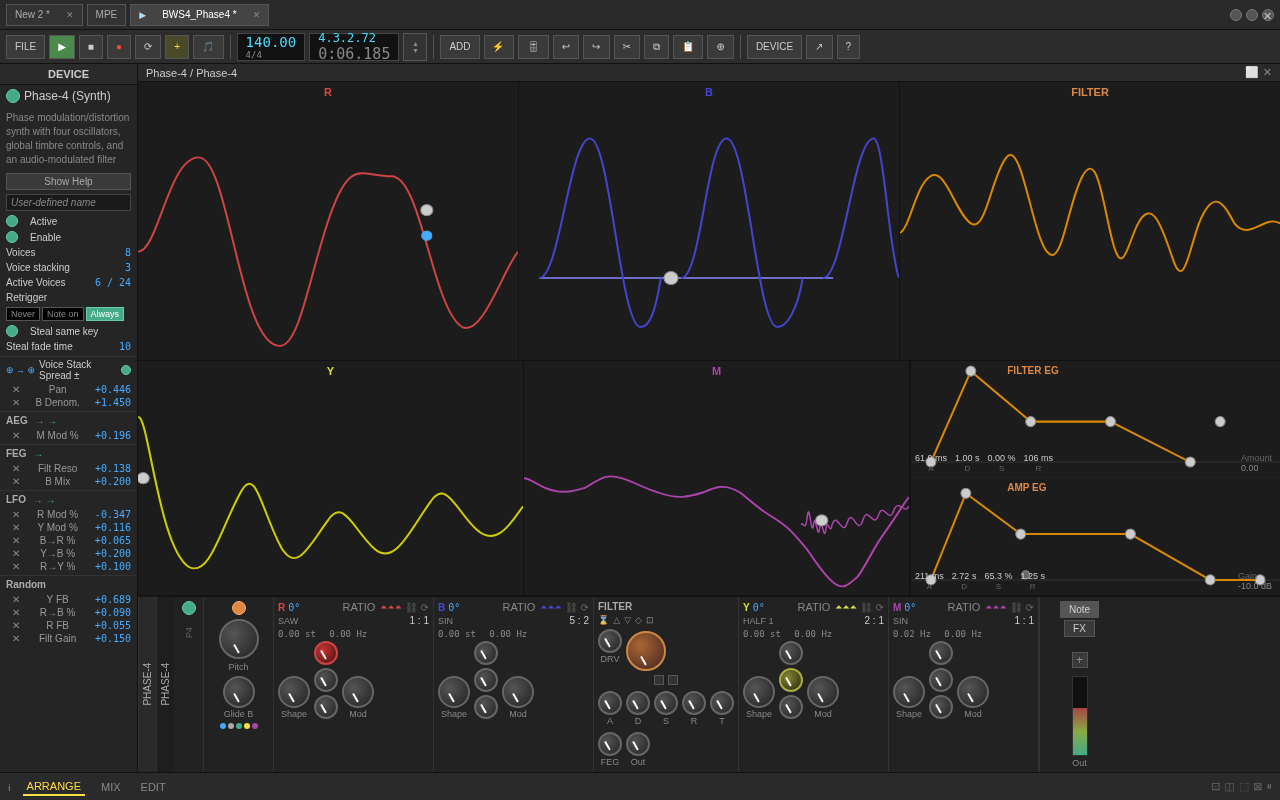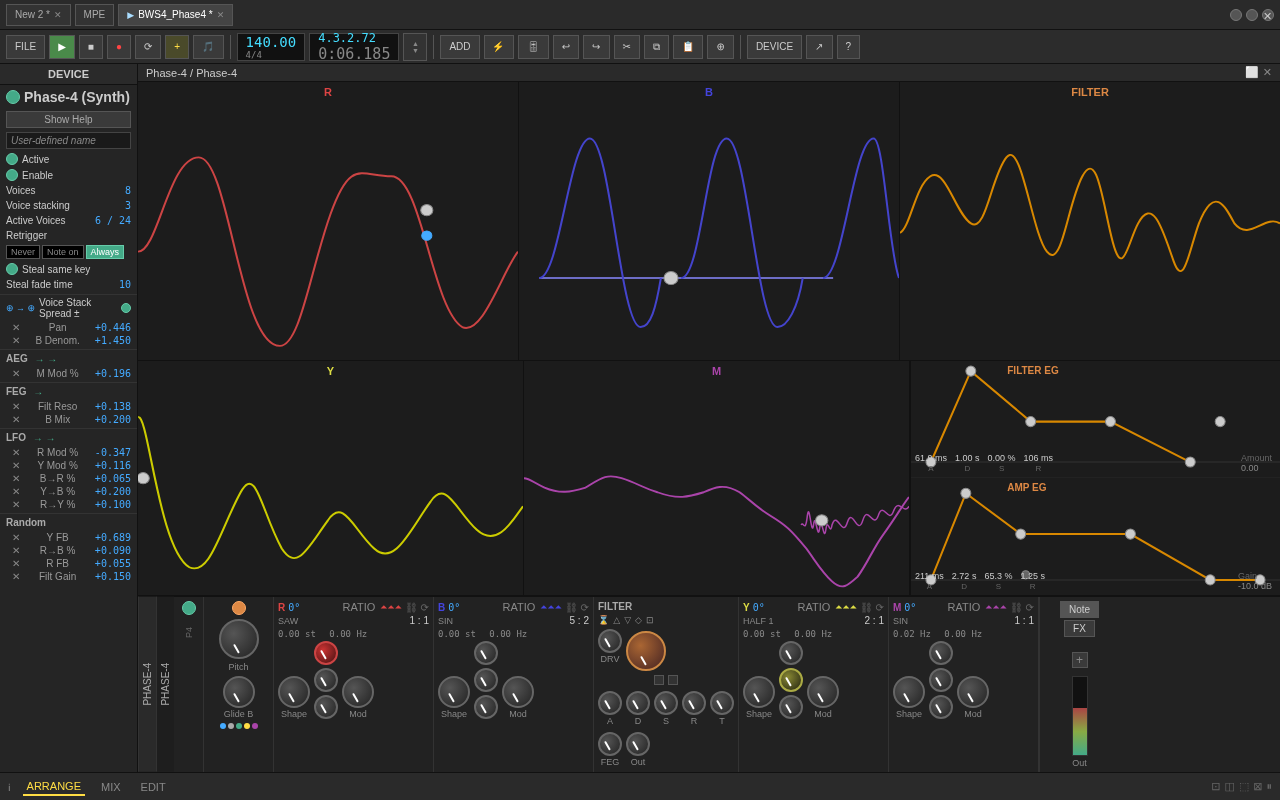--- a/index.html
+++ b/index.html
@@ -25,21 +25,21 @@
     }
     .tab {
       background: #333;
       border: 1px solid #555;
       color: #aaa;
       padding: 2px 8px;
       font-size: 10px;
       cursor: pointer;
       display: flex;
       align-items: center;
-      gap: 4px;
+      gap: 16px;
       height: 22px;
     }
     .tab.active { background: #444; color: #fff; }
     .tab-close { color: #888; font-size: 9px; cursor: pointer; }
 
     
     .toolbar {
       display: flex;
       align-items: center;
       background: #2c2c2c;
@@ -117,21 +117,21 @@
       background: #1a1a1a;
       border: 1px solid #444;
       color: #888;
       font-size: 10px;
       font-style: italic;
     }
     .checkbox-row {
       display: flex;
       align-items: center;
       padding: 2px 6px;
-      gap: 4px;
+      gap: 12px;
       font-size: 10px;
       color: #ccc;
     }
     .check-circle {
       width: 12px;
       height: 12px;
       border-radius: 50%;
       background: #4a8;
       border: 1px solid #6ca;
       flex-shrink: 0;
@@ -475,22 +475,23 @@
   <button class="toolbar-btn">↗</button>
   <button class="toolbar-btn">?</button>
 </div>
 
 <div style="display:flex;height:calc(800px - 64px - 28px)">
 
   <div class="left-panel">
     <div class="device-header">DEVICE</div>
     <div style="display:flex;align-items:center;padding:4px 6px;gap:4px">
       <div class="power-btn"></div>
-      <span style="font-size:14px;font-weight:bold;color:#ccc">Phase-4 (Synth)</span>
-    </div>
+      <span style="font-size:12px;font-weight:normal;color:#ccc">Phase-4 (Synth)</span>
+    </div>
+    <div class="device-info">Phase modulation/distortion synth with four oscillators, global timbre controls, and an audio-modulated filter</div>
     <div class="show-help-btn">Show Help</div>
     <div class="user-name-field">User-defined name</div>
     <div class="checkbox-row">
       <div class="check-circle"></div>
       <span>Active</span>
     </div>
     <div class="checkbox-row">
       <div class="check-circle"></div>
       <span>Enable</span>
     </div>

